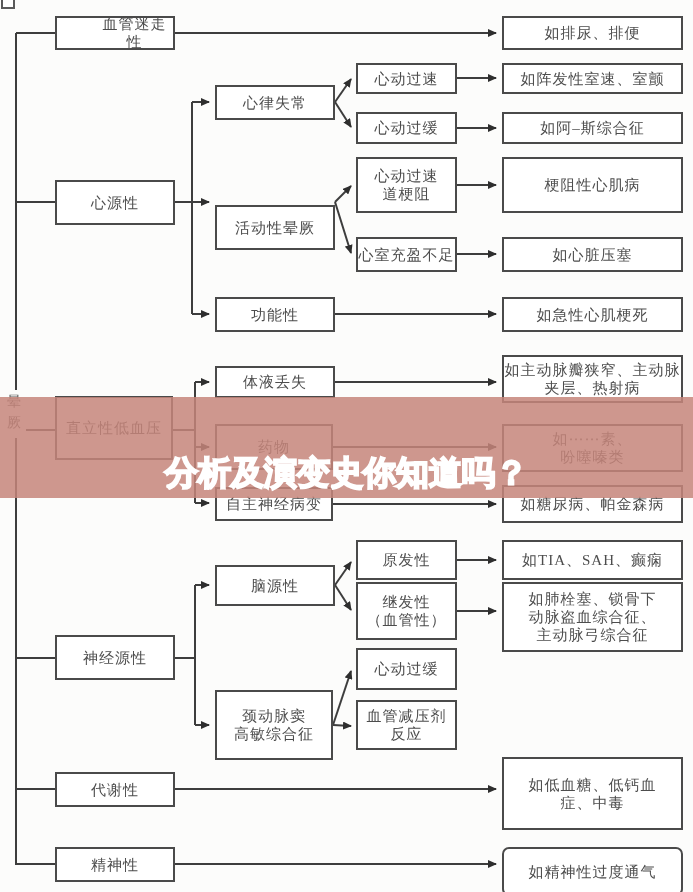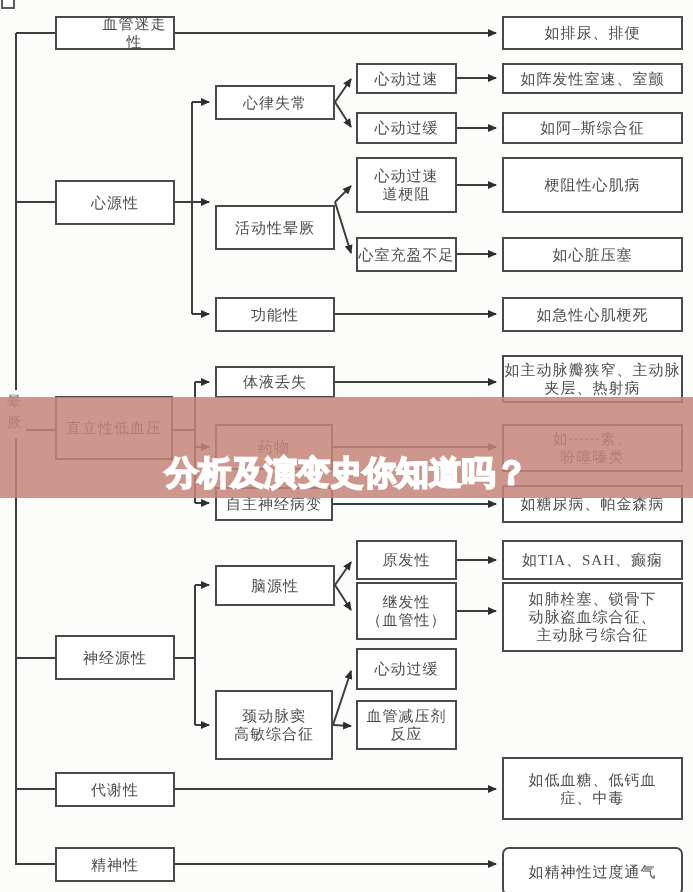--- a/index.html
+++ b/index.html
@@ -197,21 +197,21 @@
         <div>颈动脉窦</div>
         <div>高敏综合征</div>
       </div>
       <div class="node" style="left: 356px; top: 700px; width: 101px; height: 50px;">
         <div>血管减压剂</div>
         <div>反应</div>
       </div>
       <div class="node" style="left: 55px; top: 772px; width: 120px; height: 35px;">
         <div>代谢性</div>
       </div>
-      <div class="node" style="left: 502px; top: 757px; width: 181px; height: 63px;">
+      <div class="node" style="left: 502px; top: 757px; width: 181px; height: 73px;">
         <div>如低血糖、低钙血</div>
         <div>症、中毒</div>
       </div>
       <div class="node" style="left: 55px; top: 847px; width: 120px; height: 35px;">
         <div>精神性</div>
       </div>
       <div class="node" style="left: 502px; top: 847px; width: 181px; height: 49px; border-radius: 7px;">
         <div>如精神性过度通气</div>
       </div>
     </div>

